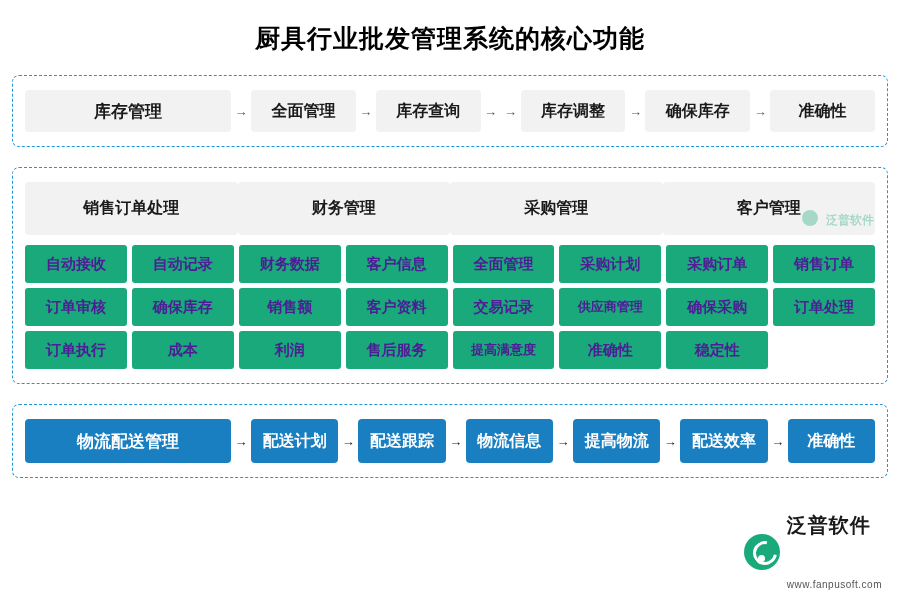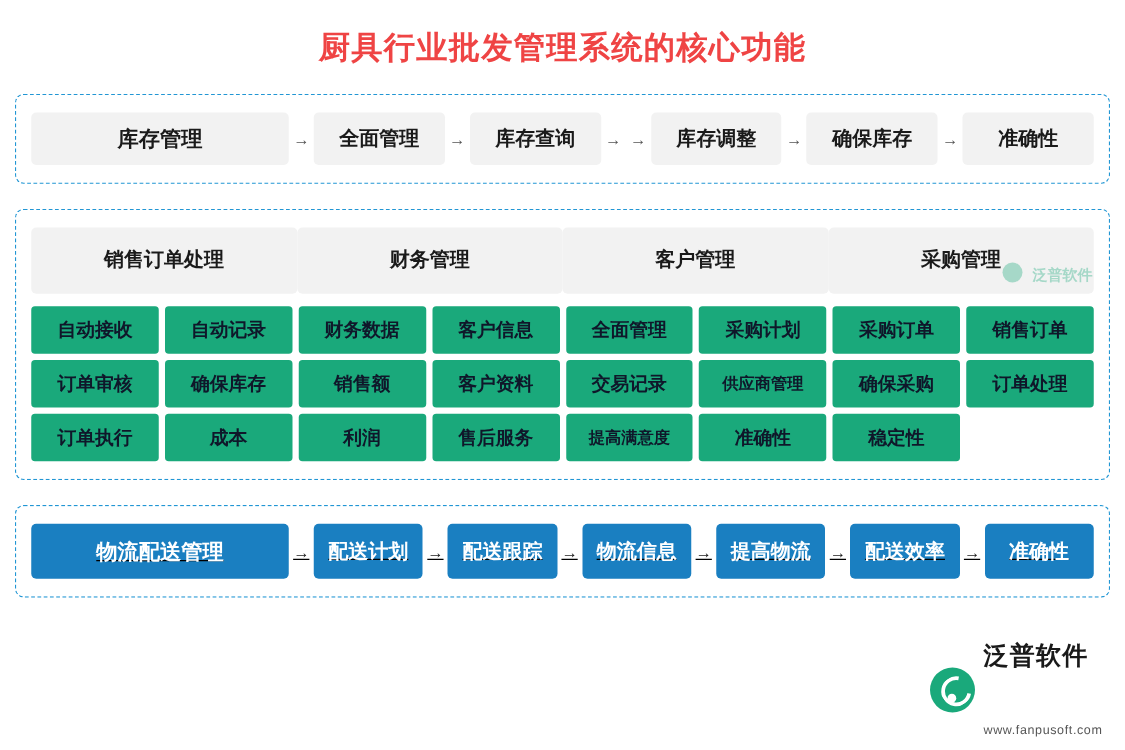--- a/index.html
+++ b/index.html
@@ -7,21 +7,21 @@
     width:900px;height:600px;
     background:#ffffff;
     font-family:"Liberation Sans","DejaVu Sans",sans-serif;
     overflow:hidden;
     position:relative;
   }
   .title{
     text-align:center;
     font-size:25px;
     font-weight:bold;
-    color:#ef4444;
+    color:#000000;
     letter-spacing:1px;
     padding-top:26px;
     line-height:1;
   }
 
   
   .panel{
     margin:0 12px;
     border:1px dashed #2196d4;
     border-radius:7px;
@@ -37,21 +37,20 @@
   .panel-core{
     margin-top:20px;
     padding:14px 12px 14px 12px;
   }
   .panel-logistics{
     margin-top:20px;
     padding:14px 12px;
     display:flex;
     align-items:center;
     position:relative;
-    text-decoration:underline;
   }
 
   
   .chip-grey{
     background:#f2f2f2;
     color:#1a1a1a;
     font-weight:bold;
     font-size:16px;
     border-radius:4px;
     display:flex;
@@ -95,21 +94,21 @@
     justify-content:center;
   }
   .grid{
     margin-top:10px;
     display:grid;
     grid-template-columns:repeat(8,1fr);
     gap:5px;
   }
   .cell{
     background:#1aa97b;
-    color:#0f172a;
+    color:#4c1d95;
     font-weight:bold;
     font-size:15px;
     height:38px;
     border-radius:3px;
     display:flex;
     align-items:center;
     justify-content:center;
     text-align:center;
     padding:0 2px;
     box-sizing:border-box;
@@ -206,22 +205,22 @@
   <div class="arrow">→</div>
   <div class="chip-grey step">确保库存</div>
   <div class="arrow">→</div>
   <div class="chip-grey step">准确性</div>
 </div>
 
 <div class="panel panel-core">
   <div class="cat-row">
     <div class="cat">销售订单处理</div>
     <div class="cat">财务管理</div>
+    <div class="cat">采购管理</div>
     <div class="cat">客户管理</div>
-    <div class="cat">采购管理</div>
   </div>
 
   <div class="grid">
     <div class="cell">自动接收</div>
     <div class="cell">自动记录</div>
     <div class="cell">财务数据</div>
     <div class="cell">客户信息</div>
     <div class="cell">全面管理</div>
     <div class="cell">采购计划</div>
     <div class="cell">采购订单</div>

